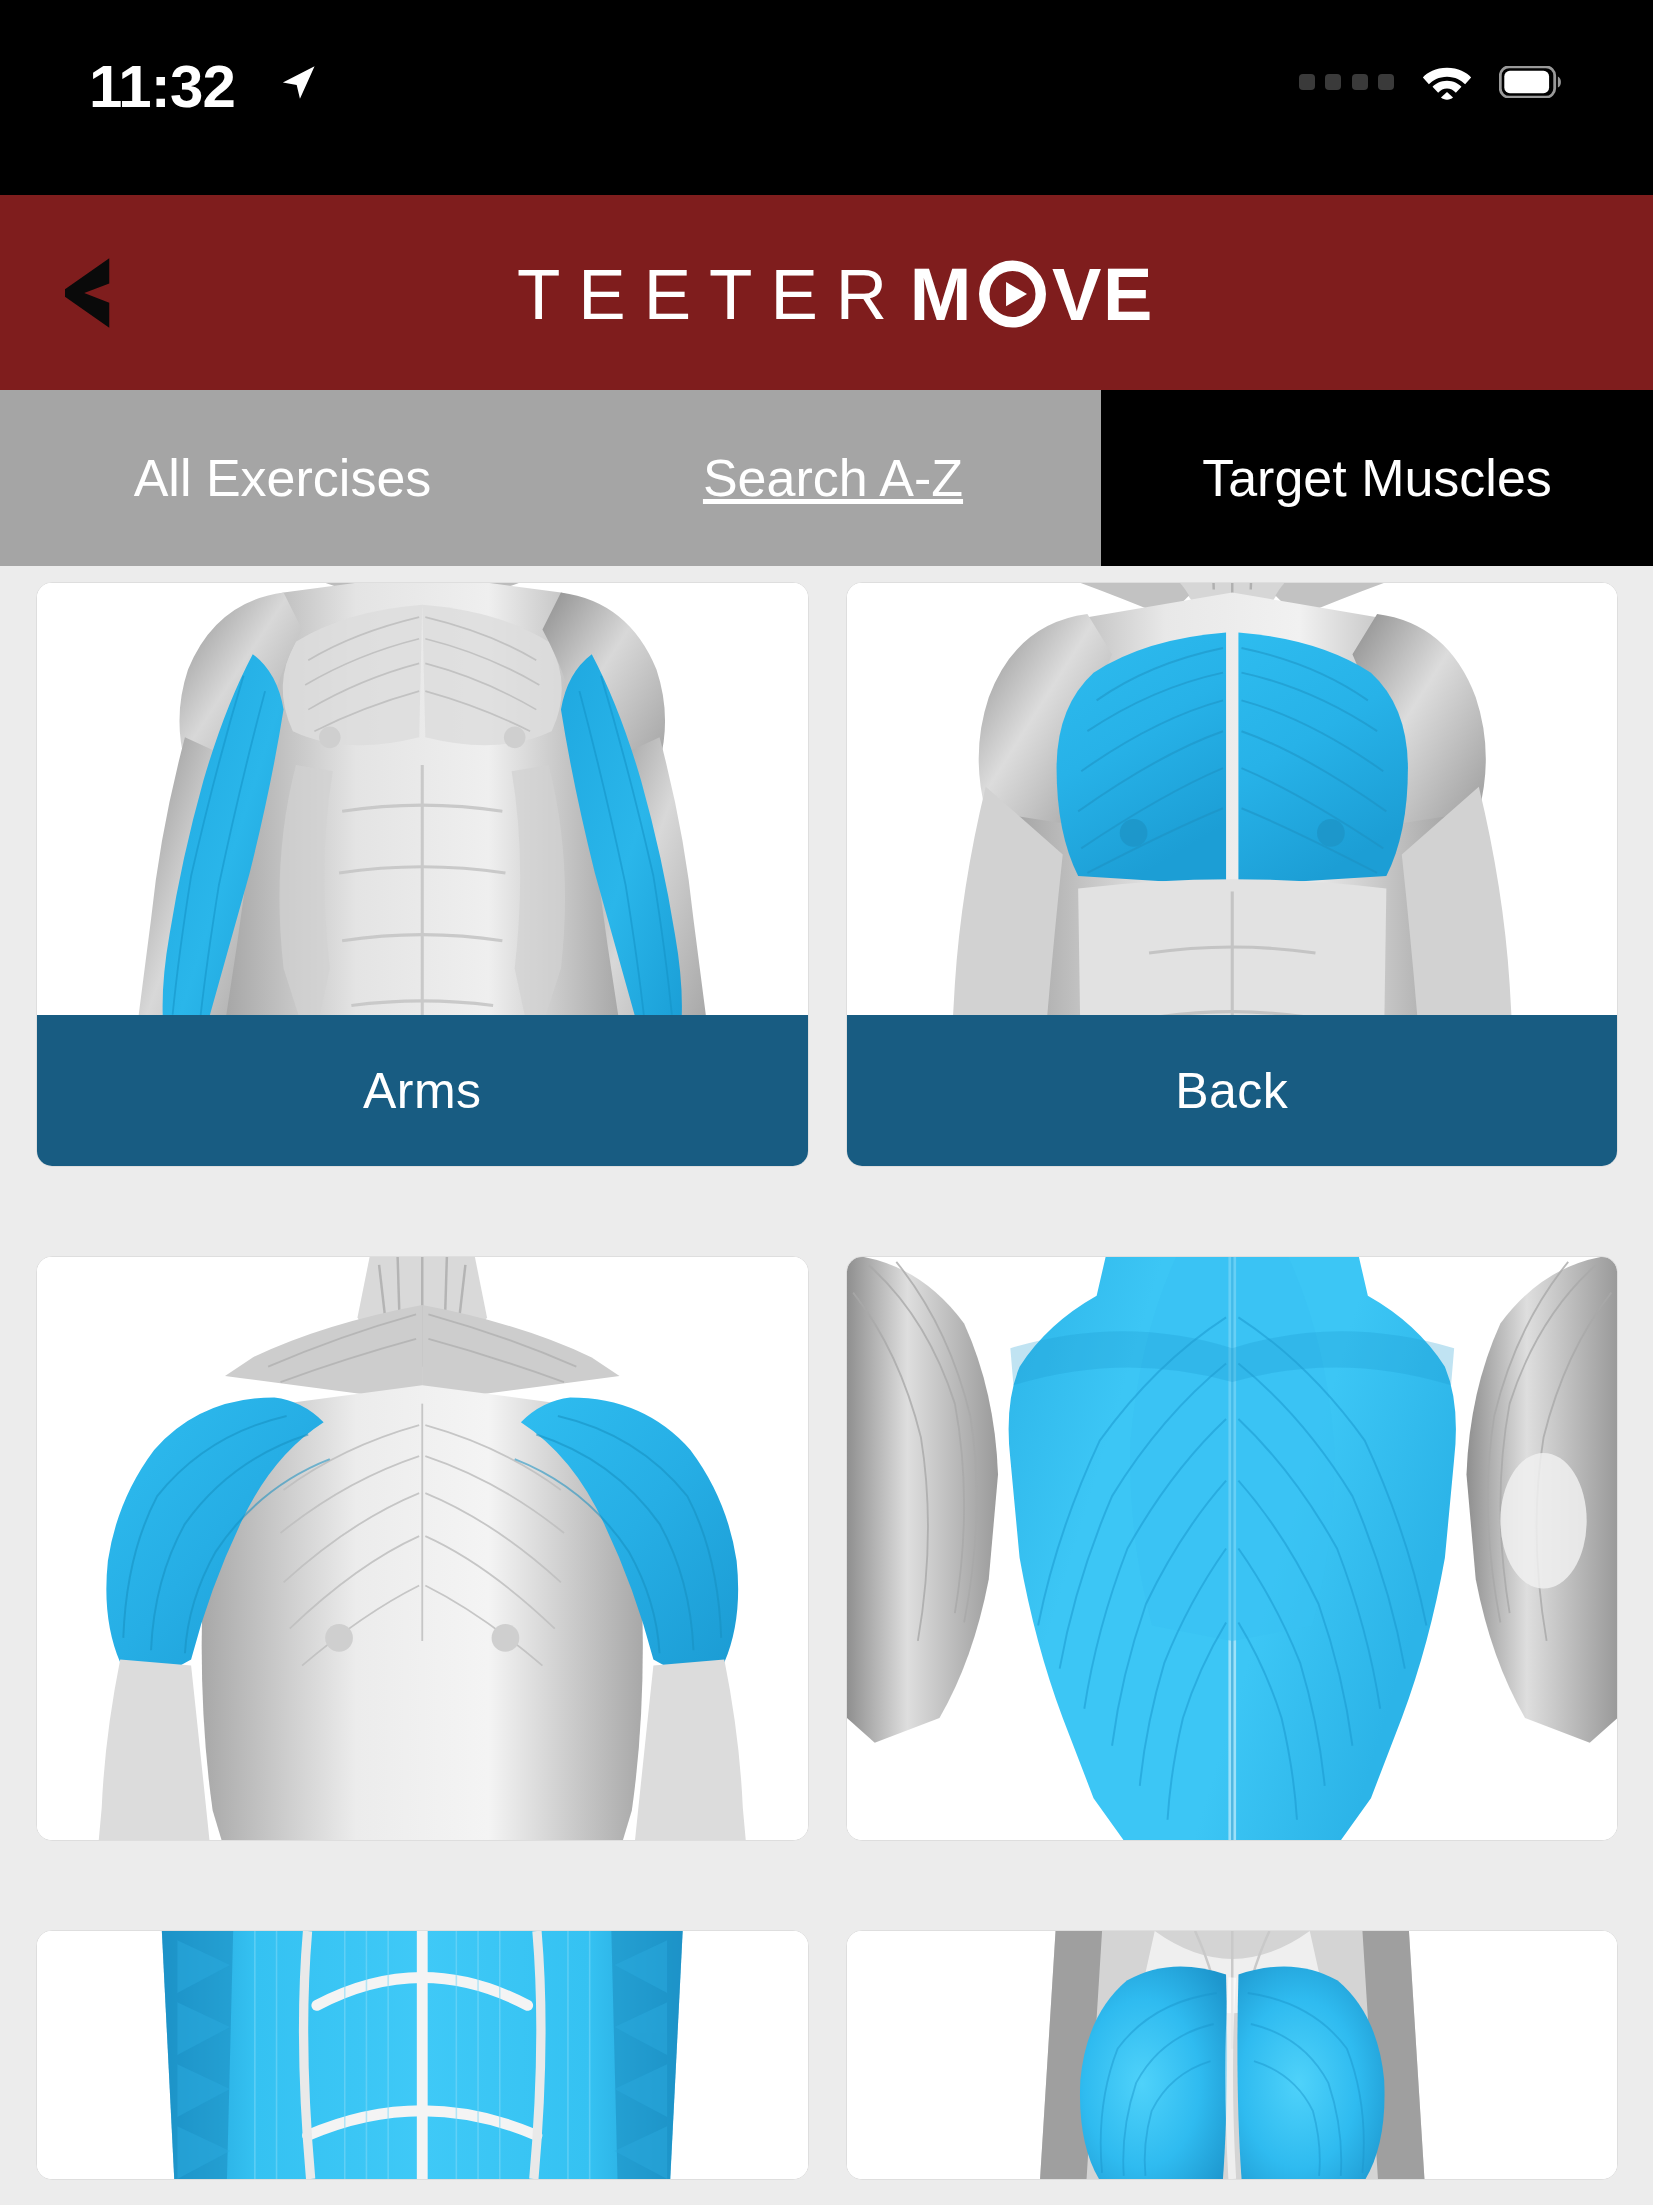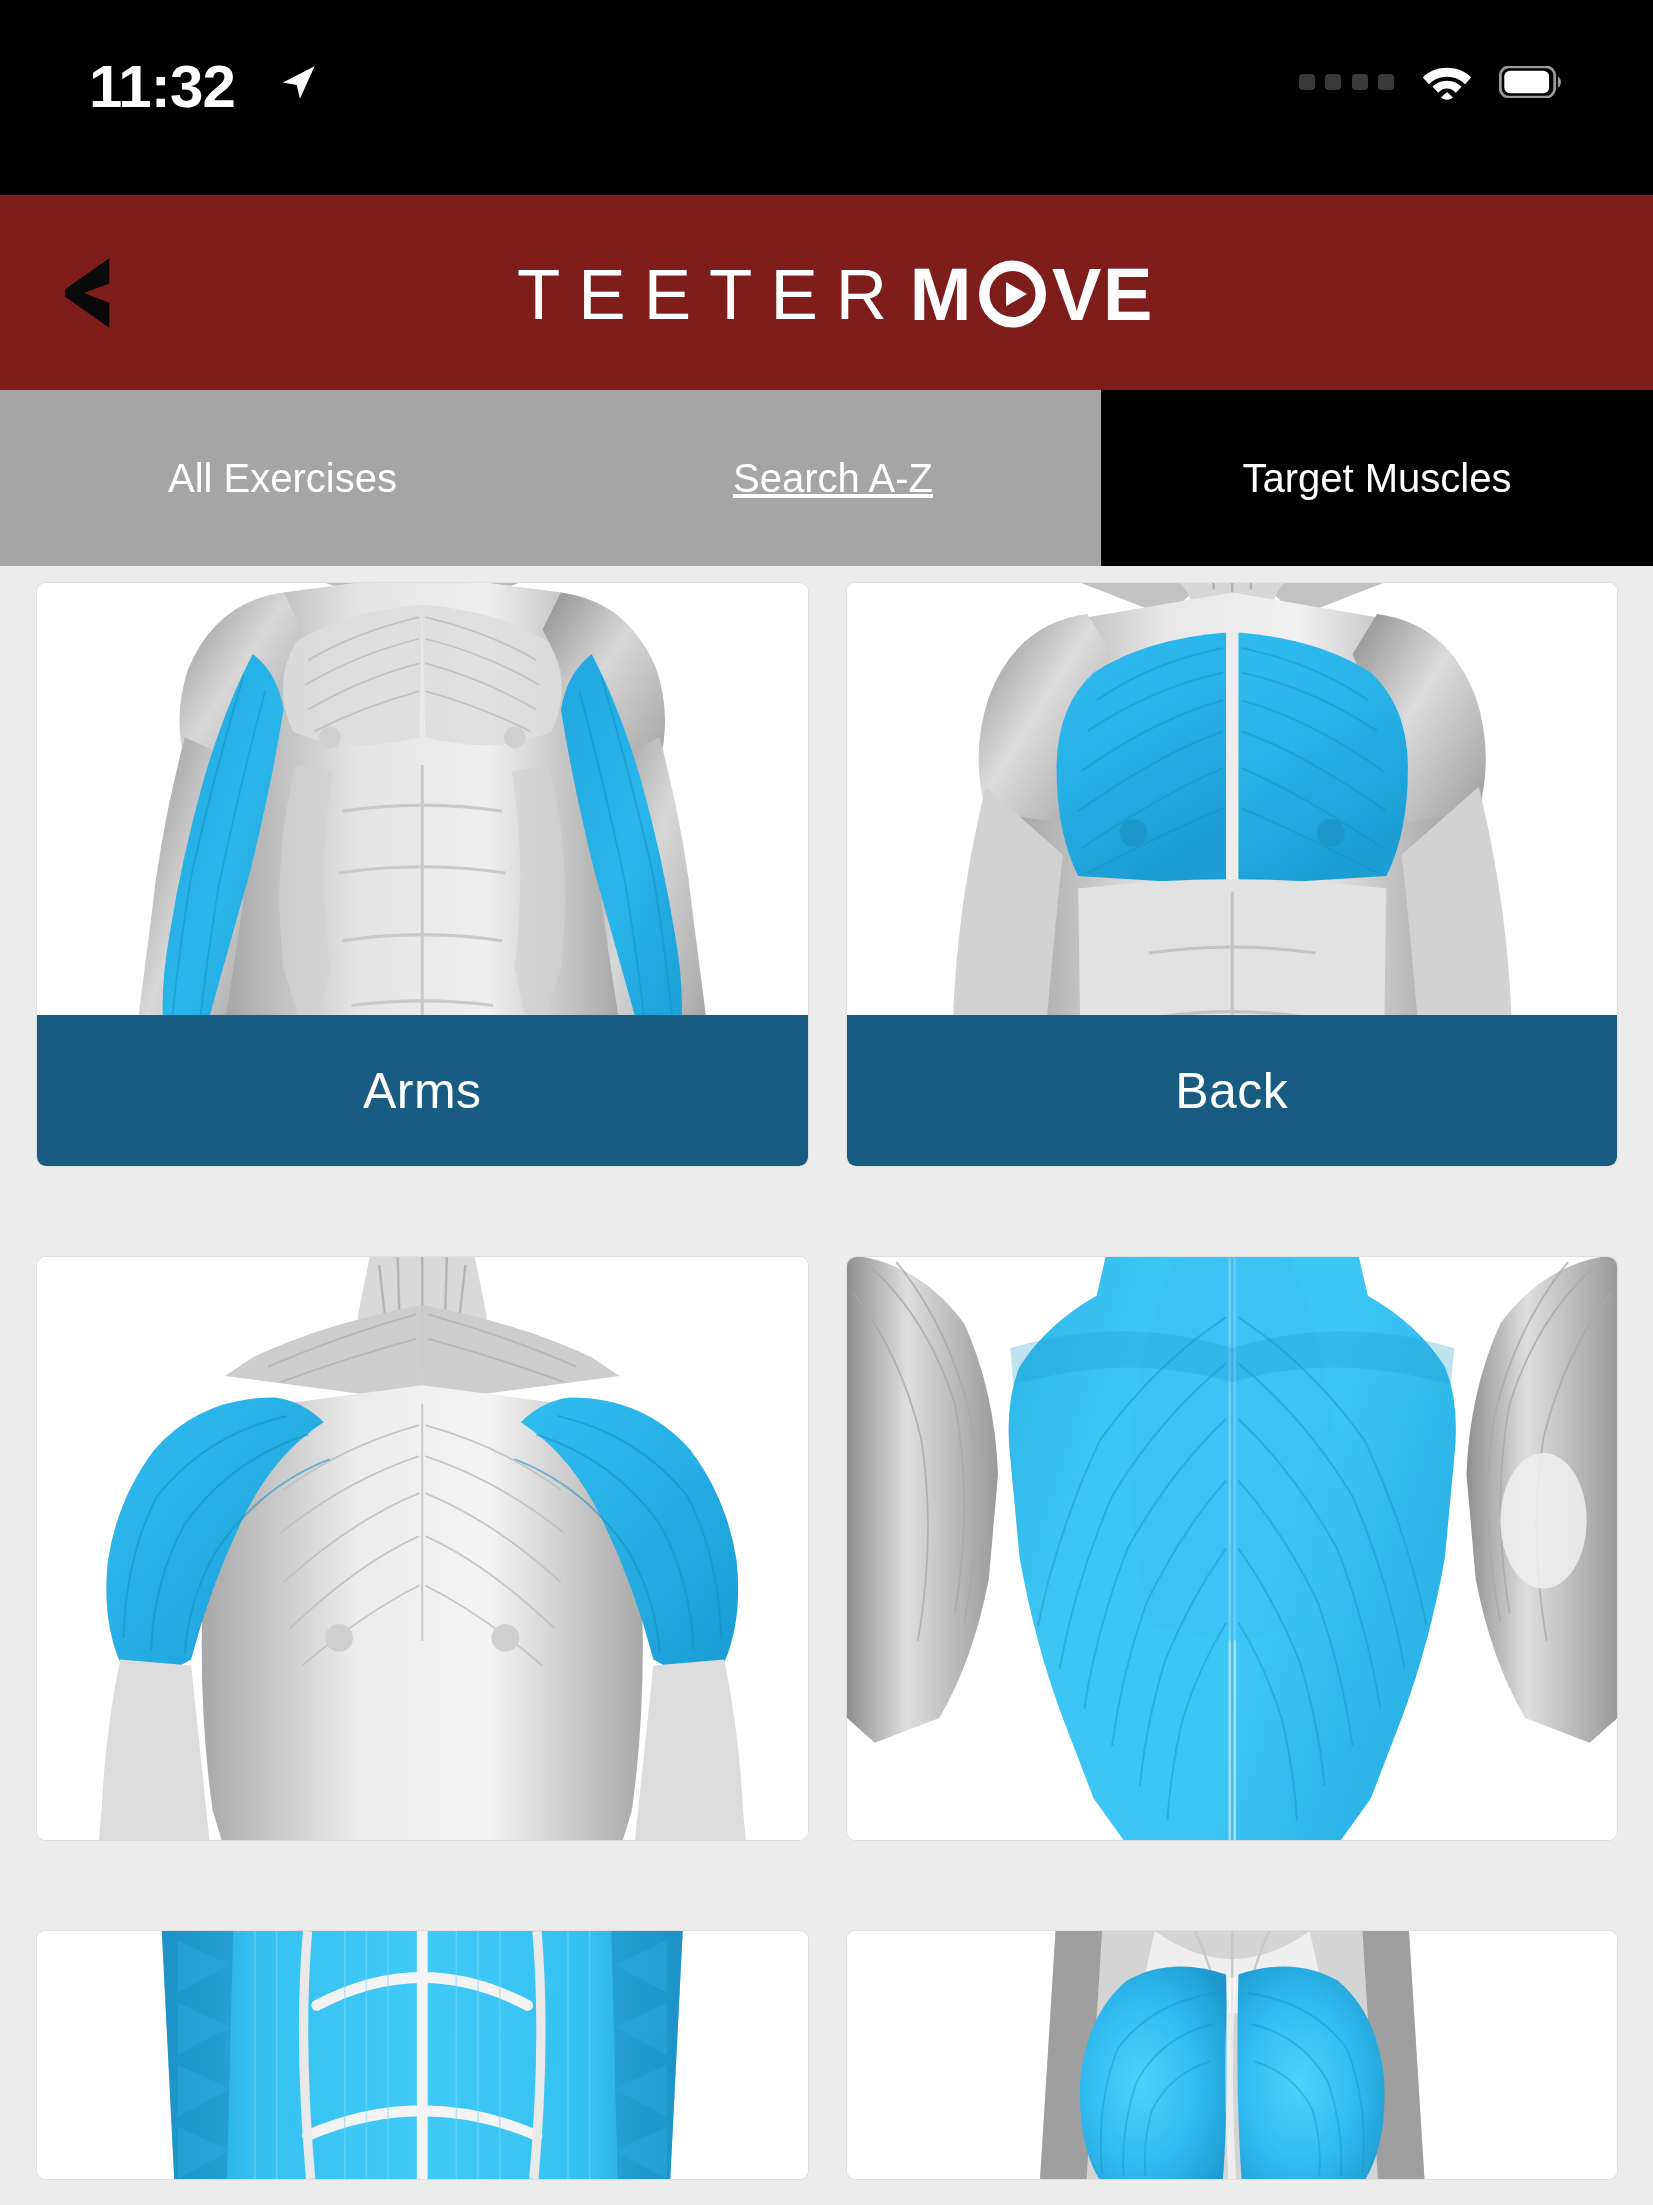--- a/index.html
+++ b/index.html
@@ -104,21 +104,21 @@
     display: flex;
     width: 100%;
     height: 176px;
     background: #a5a5a5;
   }
   .tab {
     display: flex;
     align-items: center;
     justify-content: center;
     color: #ffffff;
-    font-size: 40px;
+    font-size: 52px;
     font-weight: 400;
     cursor: pointer;
     height: 100%;
     background: #a5a5a5;
   }
   .tab:nth-child(1) { flex: 0 0 565px; }
   .tab:nth-child(2) { flex: 0 0 536px; text-decoration: underline; }
   .tab.active {
     flex: 1 1 auto;
     background: #000000;
@@ -130,21 +130,21 @@
     padding: 16px 35px 0 36px;
     display: grid;
     grid-template-columns: 1fr 1fr;
     column-gap: 37px;
     row-gap: 89px;
     width: 100%;
   }
   .muscle-card {
     background: #ffffff;
     border: 1.6px solid #dedede;
-    border-radius: 10px;
+    border-radius: 16px;
     overflow: hidden;
     cursor: pointer;
     display: flex;
     flex-direction: column;
     height: 585px;
   }
   .card-figure {
     flex: 1 1 auto;
     background: #ffffff;
     position: relative;

